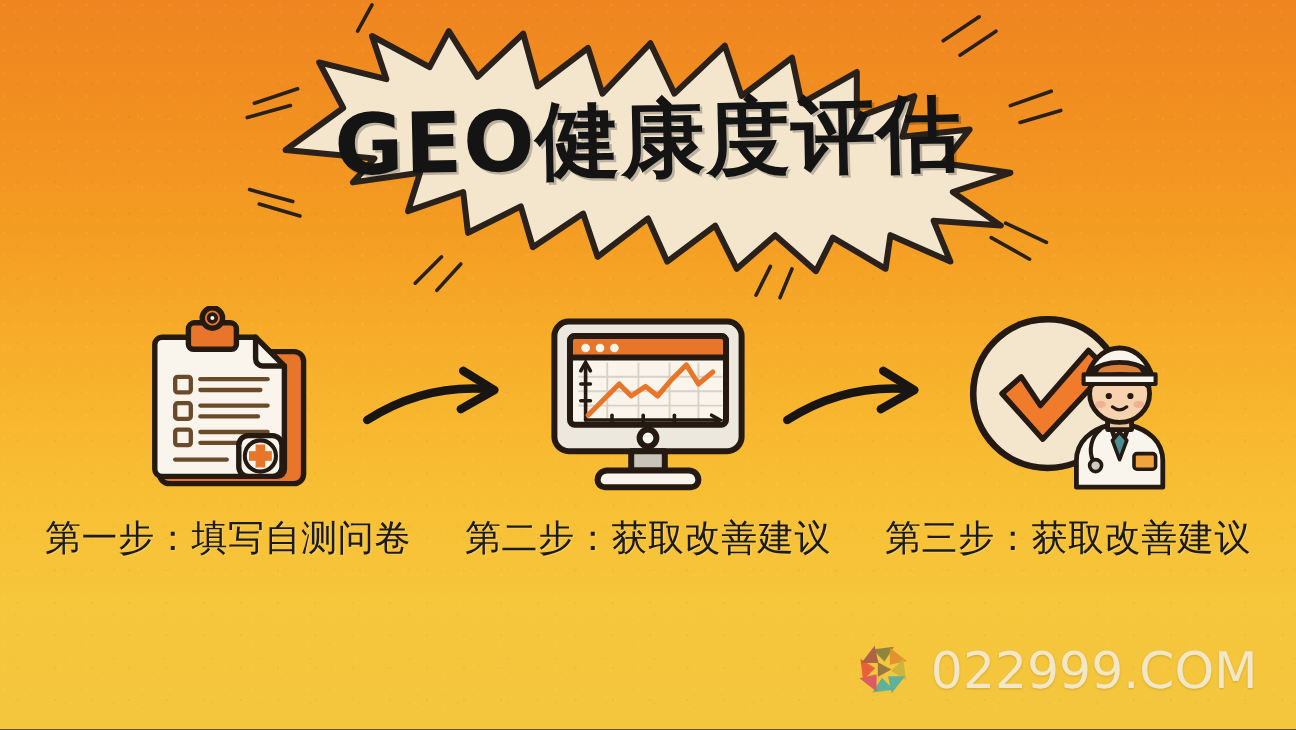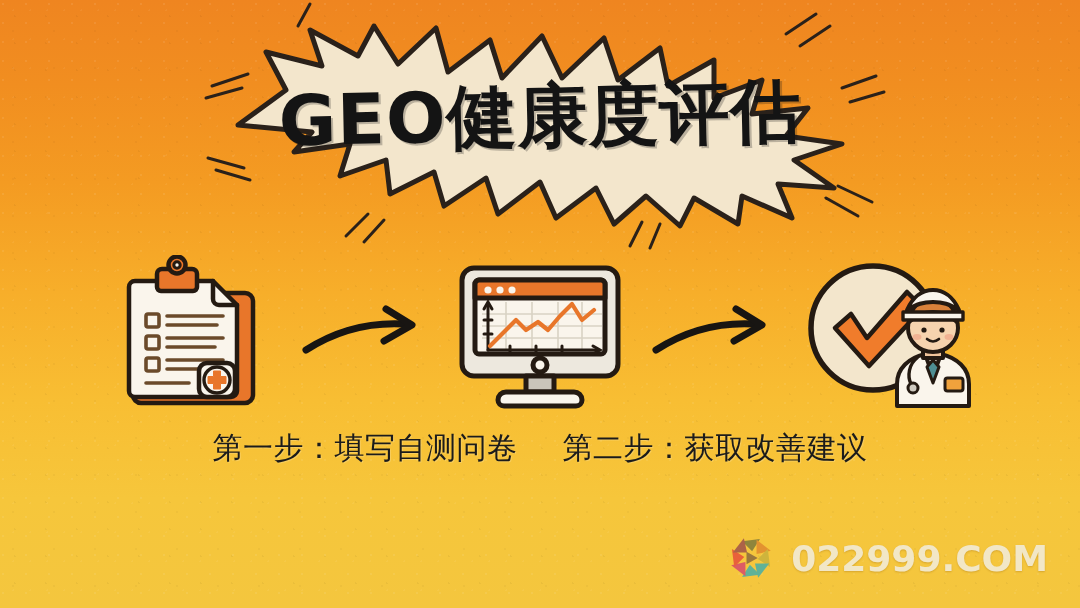--- a/index.html
+++ b/index.html
@@ -116,22 +116,22 @@
     position: absolute;
     right: 32px;
     bottom: 22px;
     display: flex;
     align-items: center;
     gap: 12px;
     opacity: .85;
   }
   .wm-logo { width: 56px; height: 56px; display:block; }
   .wm-text {
-    font-size: 36px;
-    font-weight: 700;
+    font-size: 42px;
+    font-weight: 400;
     color: #F2EDDF;
     letter-spacing: 0px;
     font-family: "DejaVu Sans", "Liberation Sans", sans-serif;
     text-shadow: 0 1px 2px rgba(140,90,10,.35);
     user-select: none;
   }
 </style>
 </head>
 <body>
 
@@ -304,20 +304,21 @@
           <ellipse cx="154" cy="77" rx="4.5" ry="3"></ellipse>
         </g>
       </svg>
     </div>
 
   </div>
 
   <div class="labels">
     <div class="label">第一步：填写自测问卷</div>
     <div class="label">第二步：获取改善建议</div>
+    <div class="label">第三步：获取改善建议</div>
   </div>
 
   <div class="watermark">
     <svg class="wm-logo" viewBox="0 0 100 100" xmlns="http://www.w3.org/2000/svg">
       <g transform="translate(50,50)">
         <g transform="rotate(0)">   
             <polygon points="-16,-30 16,-34 2,-12" fill="#7E7A3C"></polygon>
           </g>
         <g transform="rotate(45)">  
             <polygon points="-16,-30 16,-34 2,-12" fill="#E08A2E"></polygon>

